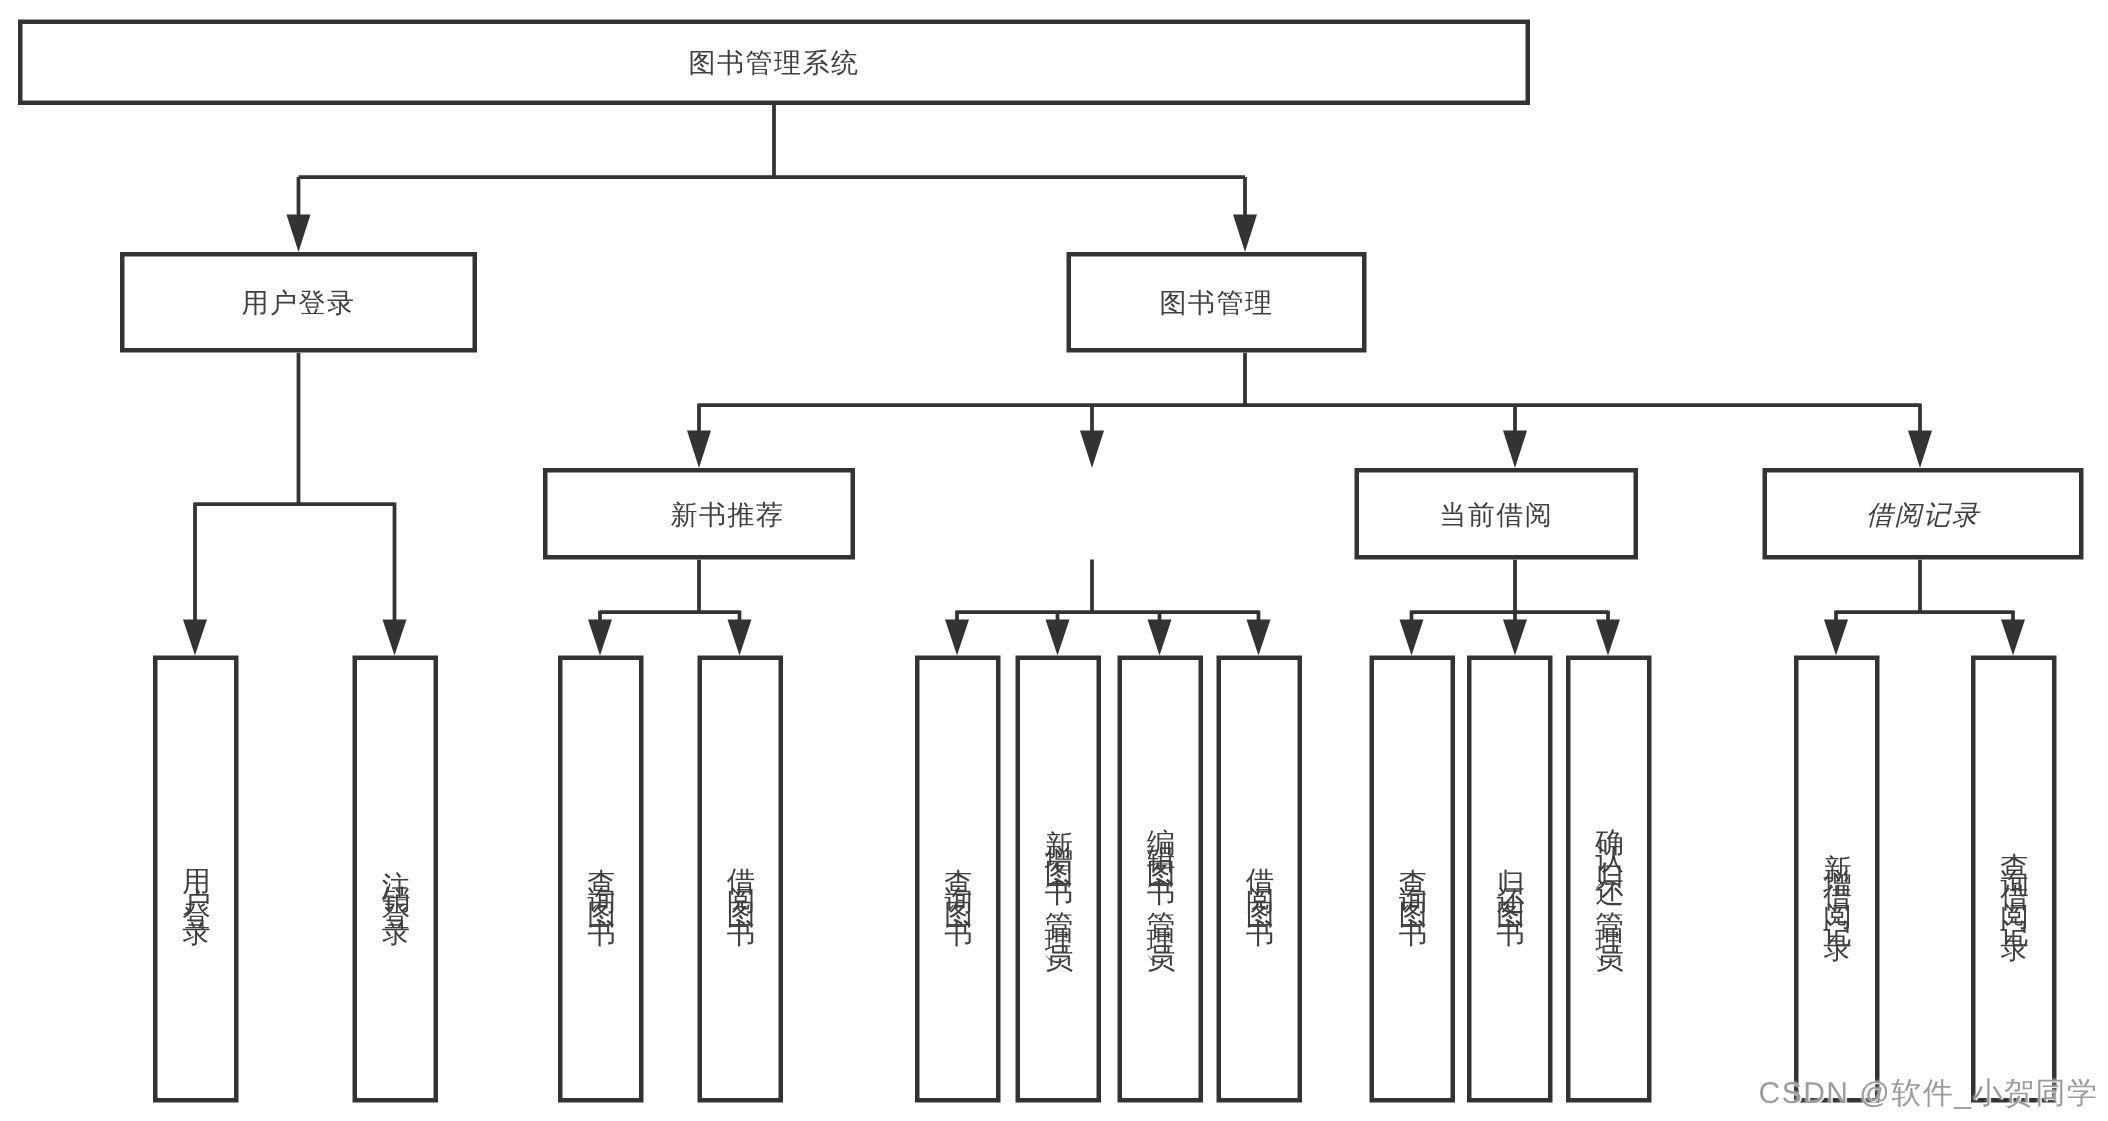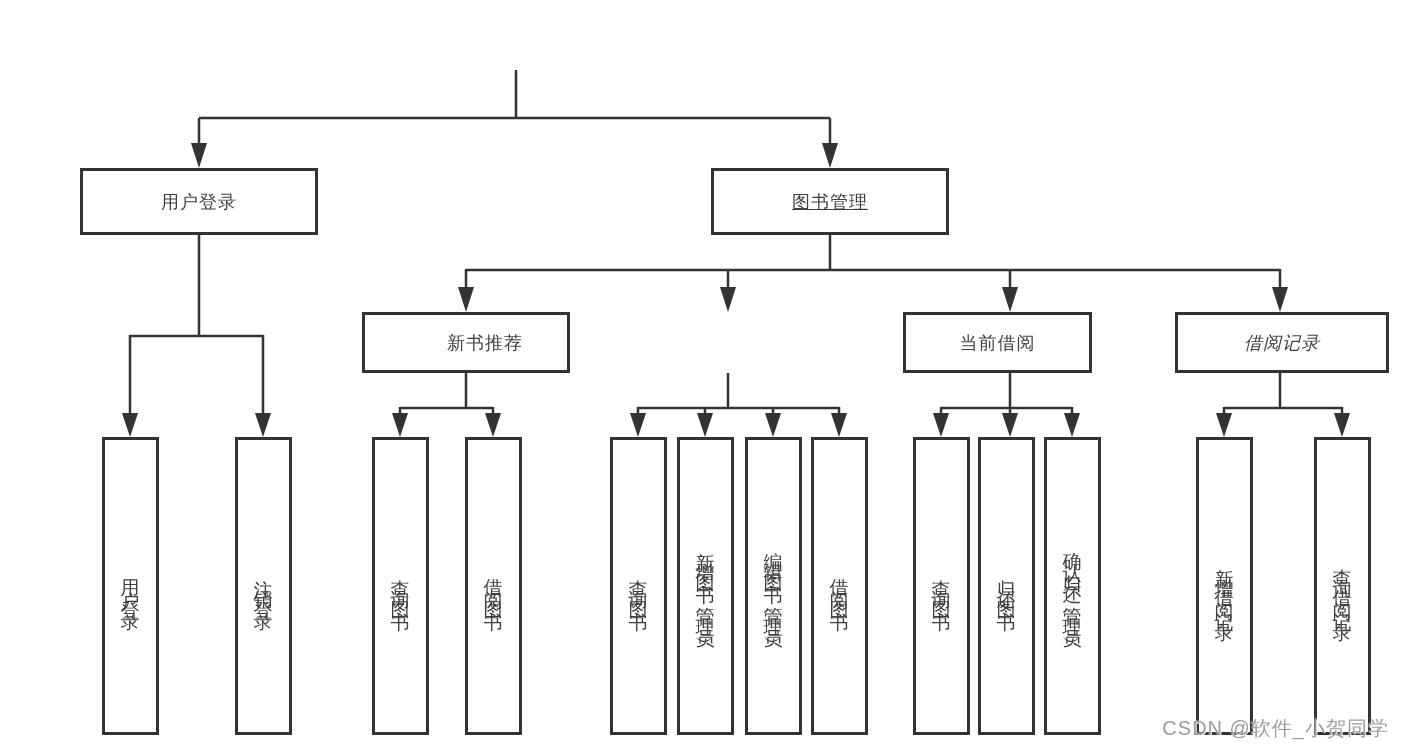--- a/index.html
+++ b/index.html
@@ -15,21 +15,21 @@
     box-sizing:border-box;display:flex;align-items:center;justify-content:center;
     color:#3f3f3f;
   }
   .hbox{font-size:18px;letter-spacing:1px;}
   .vbox{
     writing-mode:vertical-rl;
     font-size:19px;letter-spacing:11px;line-height:1;
     text-align:center;
   }
   .watermark{
-    position:absolute;right:16px;bottom:5px;
+    position:absolute;right:6px;bottom:5px;
     font-size:20px;color:#9c9ca0;letter-spacing:1px;
     text-shadow:0 0 2px #ffffff,1px 1px 0 rgba(255,255,255,.85);
     z-index:5;white-space:nowrap;
   }
 </style>
 </head>
 <body>
 
 <div id="stage">
 
@@ -59,23 +59,24 @@
       M697 413 L713 413 L705 437 Z
       M765 413 L781 413 L773 437 Z
       M831 413 L847 413 L839 437 Z
       M933 413 L949 413 L941 437 Z
       M1002 413 L1018 413 L1010 437 Z
       M1064 413 L1080 413 L1072 437 Z
       M1216 413 L1232 413 L1224 437 Z
       M1334 413 L1350 413 L1342 437 Z"></path>
   </svg>
 
+  <div class="node hbox" style="left:12px;top:13px;width:1008px;height:57px;">图书管理系统</div>
 
   <div class="node hbox" style="left:80px;top:168px;width:238px;height:67px;">用户登录</div>
-  <div class="node hbox" style="left:711px;top:168px;width:238px;height:67px;text-decoration:underline;">图书管理</div>
+  <div class="node hbox" style="left:711px;top:168px;width:200px;height:67px;">图书管理</div>
 
   <div class="node hbox" style="left:362px;top:312px;width:208px;height:61px;padding-left:38px;">新书推荐</div>
   <div class="node hbox" style="left:903px;top:312px;width:189px;height:61px;">当前借阅</div>
   <div class="node hbox" style="left:1175px;top:312px;width:214px;height:61px;font-style:italic;">借阅记录</div>
 
   <div class="node vbox" style="left:102px;top:437px;width:57px;height:298px;">用户登录</div>
   <div class="node vbox" style="left:235px;top:437px;width:57px;height:298px;">注销登录</div>
 
   <div class="node vbox" style="left:372px;top:437px;width:57px;height:298px;">查询图书</div>
   <div class="node vbox" style="left:465px;top:437px;width:57px;height:298px;">借阅图书</div>

